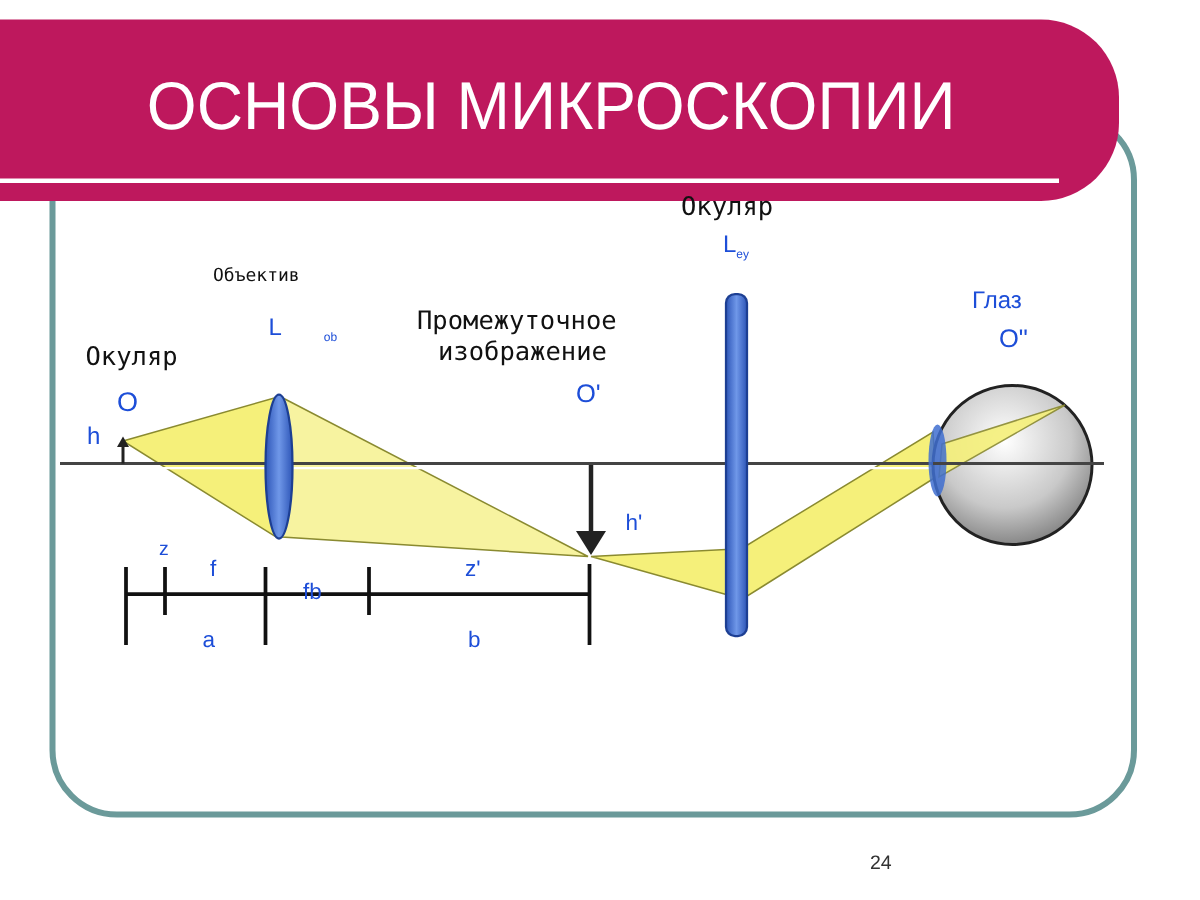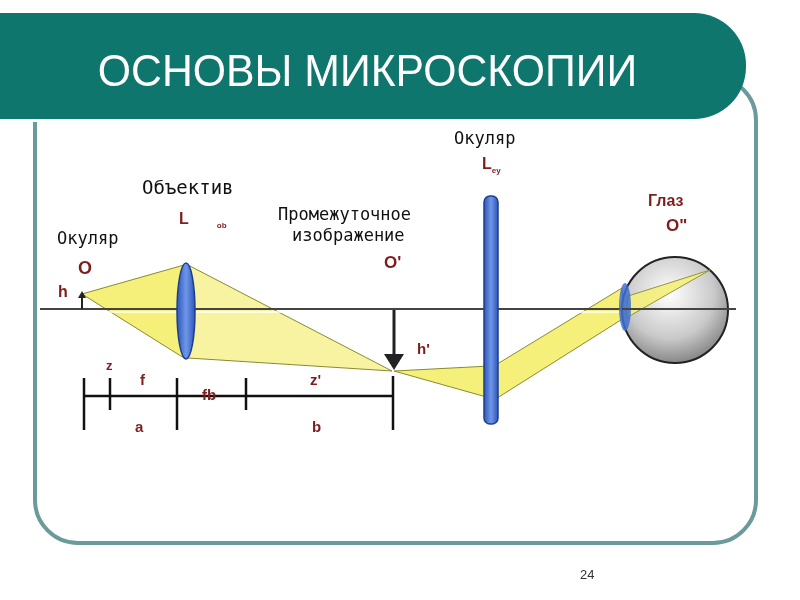--- a/index.html
+++ b/index.html
@@ -1,23 +1,23 @@
 <!DOCTYPE html>
 <html><head>
   <meta charset="utf-8">
   <style>
     html, body { margin: 0; padding: 0; }
     body { width: 800px; height: 600px; background: #ffffff; position: relative; overflow: hidden; font-family: "Liberation Sans", sans-serif; }
     .frame { position: absolute; left: 33px; top: 75px; width: 725px; height: 470px; border: 4px solid #6b9a9a; border-radius: 45px; box-sizing: border-box; }
-    .title-bar { position: absolute; left: 0; top: 13px; width: 746px; height: 106px; background: #0f766e; border-radius: 0 52px 52px 0; }
+    .title-bar { position: absolute; left: 0; top: 13px; width: 746px; height: 121px; background: #be185d; border-radius: 0 52px 52px 0; }
     .title-text { position: absolute; left: 0; top: 32px; width: 735px; text-align: center; color: #ffffff; font-size: 45px; font-weight: normal; letter-spacing: 0px; font-family: "Liberation Sans", sans-serif; transform: scaleX(0.95); }
     .title-rule { position: absolute; left: 0; top: 106px; width: 706px; height: 3px; background: #ffffff; }
     .diagram { position: absolute; left: 38px; top: 118px; width: 710px; height: 370px; }
     .label { position: absolute; font-family: "DejaVu Sans Mono", monospace; font-weight: normal; color: #111; white-space: nowrap; text-align: right; }
-    .sym { position: absolute; font-family: "Liberation Sans", sans-serif; font-weight: bold; color: #7f1d1d; white-space: nowrap; }
+    .sym { position: absolute; font-family: "Liberation Sans", sans-serif; font-weight: normal; color: #1d4ed8; white-space: nowrap; }
     .page-num { position: absolute; left: 580px; top: 567px; font-size: 13px; color: #333; font-family: "Liberation Sans", sans-serif; text-align: center; }
   </style>
 </head>
 <body>
 
 <div class="frame"></div>
 
 <div class="title-bar">
   <div class="title-text">ОСНОВЫ МИКРОСКОПИИ</div>
   <div class="title-rule"></div>
@@ -72,21 +72,21 @@
       <line x1="208" y1="260" x2="208" y2="292"></line>
       <line x1="355" y1="258" x2="355" y2="312"></line>
     </g>
   </svg>
 
   
   <div class="label" style="left:19px; top:110px; font-size:17px;">Окуляр</div>
   <div class="sym" style="left:40px; top:140px; font-size:18px;">O</div>
   <div class="sym" style="left:20px; top:165px; font-size:16px;">h</div>
 
-  <div class="label" style="left:104px; top:58px; font-size:19px;">Объектив</div>
+  <div class="label" style="left:104px; top:58px; font-size:12px;">Объектив</div>
   <div class="sym" style="left:141px; top:92px; font-size:16px;">
     <span>L</span><sub style="font-size:8px;margin-left:28px;">ob</sub>
   </div>
 
   <div class="label" style="left:254px; top:107px; font-size:17px;">изображение</div>
   <div class="label" style="left:240px; top:86px; font-size:17px;">Промежуточное</div>
   <div class="sym" style="left:346px; top:135px; font-size:17px;">O'</div>
   <div class="sym" style="left:379px; top:222px; font-size:15px;">h'</div>
 
   <div class="label" style="left:416px; top:10px; font-size:17px;">Окуляр</div>

